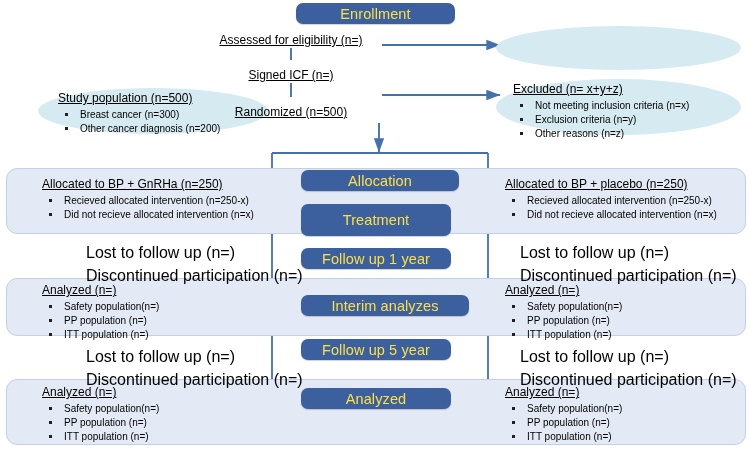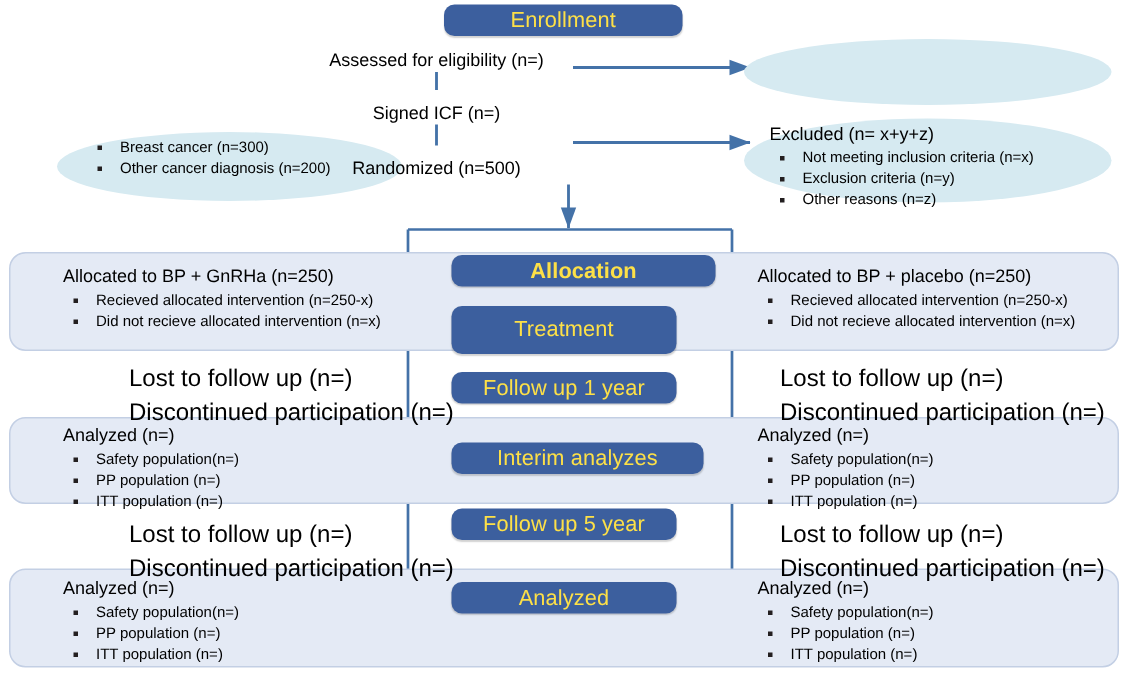--- a/index.html
+++ b/index.html
@@ -41,21 +41,21 @@
   
   .ellipse{
     position:absolute;z-index:2;
     background:#d6eaf1;
     border-radius:50%;
   }
 
   
   .txt{position:absolute;z-index:7;font-size:11.5px;line-height:1.32;white-space:nowrap;}
   .txt.center{text-align:center;}
-  .head{font-size:12px;}
+  .head{font-size:12px;text-decoration:underline;}
 
   ul.bul{
     margin:1px 0 0 0;padding:0;list-style:none;
   }
   ul.bul li{
     position:relative;padding-left:22px;font-size:10px;line-height:1.42;
   }
   ul.bul li:before{
     content:"";position:absolute;left:7px;top:5px;
     width:3px;height:3px;background:#231f20;
@@ -118,29 +118,30 @@
     <div class="head">Excluded (n= x+y+z)</div>
     <ul class="bul">
       <li>Not meeting inclusion criteria (n=x)</li>
       <li>Exclusion criteria (n=y)</li>
       <li>Other reasons (n=z)</li>
     </ul>
   </div>
 
   <div class="ellipse" style="left:38px;top:88px;width:230px;height:46px;"></div>
   <div class="txt" style="left:58px;top:91px;width:220px;">
+    <div class="head">Study population (n=500)</div>
     <ul class="bul">
       <li>Breast cancer (n=300)</li>
       <li>Other cancer diagnosis (n=200)</li>
     </ul>
   </div>
 
   <div class="panel" style="left:6px;top:168px;width:738px;height:64px;"></div>
 
-  <div class="pill" style="left:301px;top:170px;width:176px;height:21px;font-weight:bold;">
+  <div class="pill" style="left:301px;top:170px;width:158px;height:21px;">
     <span>Allocation</span>
   </div>
   <div class="pill" style="left:301px;top:204px;width:150px;height:32px;">
     <span>Treatment</span>
   </div>
 
   <div class="txt" style="left:42px;top:177px;width:240px;">
     <div class="head">Allocated to BP + GnRHa (n=250)</div>
     <ul class="bul">
       <li>Recieved allocated intervention (n=250-x)</li>

